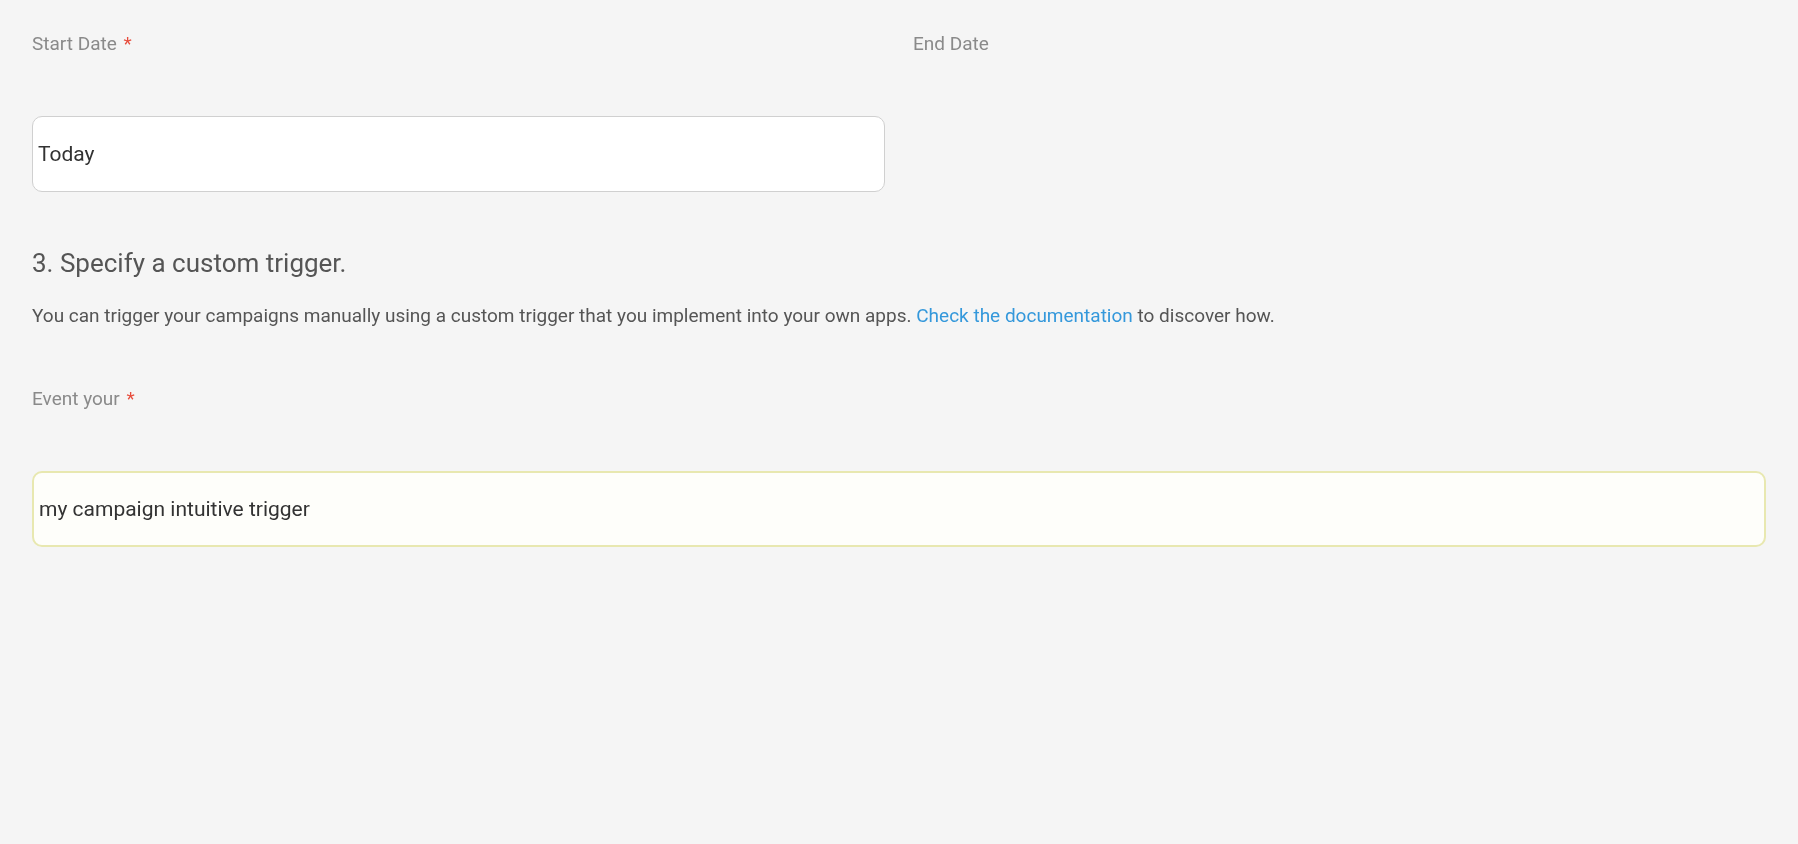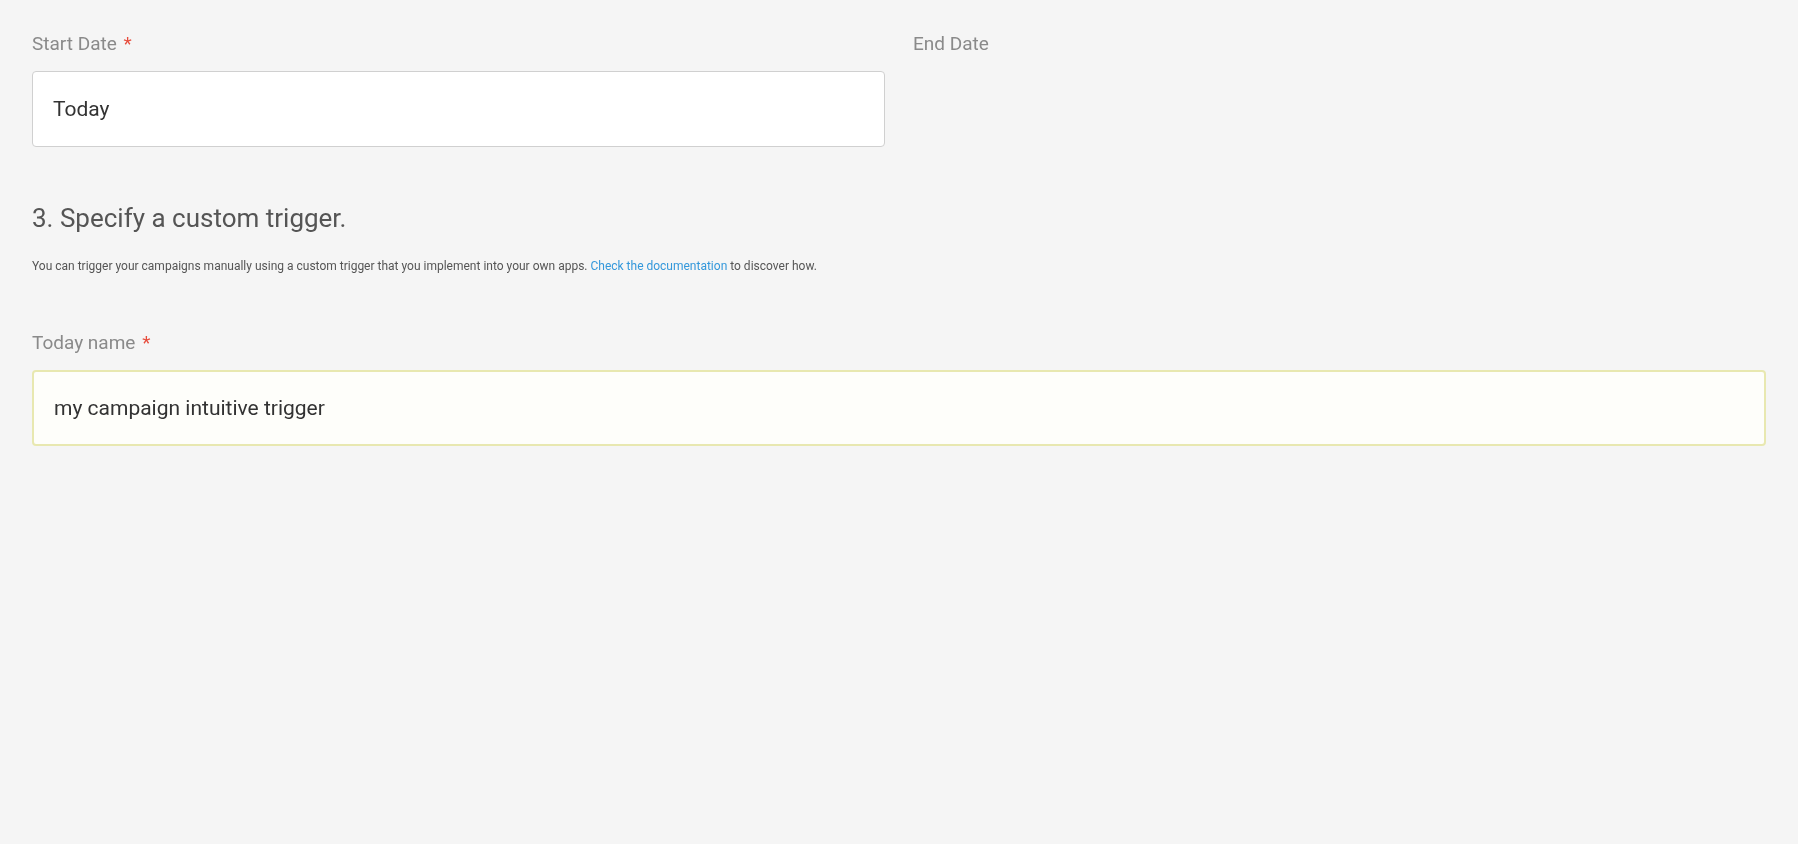--- a/index.html
+++ b/index.html
@@ -32,42 +32,43 @@
       margin-bottom: 16px;
       font-weight: 400;
     }
     .required {
       color: #e74c3c;
       margin-left: 2px;
     }
     .input-field {
       width: 100%;
       height: 76px;
-      padding: 0 20px;
+      padding: 0 5px;
       font-size: 21px;
       color: #333;
       background-color: #ffffff;
       border: 1px solid #d0d0d0;
-      border-radius: 4px;
+      border-radius: 10px;
       outline: none;
       font-family: inherit;
+      margin-top: 45px;
     }
     .input-field.highlighted {
       border: 2px solid #e8e8b0;
       background-color: #fefefa;
     }
     .section-heading {
       font-size: 26px;
       color: #555;
       font-weight: 400;
       margin-top: 56px;
       margin-bottom: 24px;
     }
     .description {
-      font-size: 12px;
+      font-size: 19px;
       color: #555;
       line-height: 1.5;
       margin-bottom: 56px;
     }
     .link {
       color: #3498db;
       text-decoration: none;
       cursor: pointer;
     }
   </style>
@@ -93,17 +94,17 @@
 </div>
 
 <h2 class="section-heading">3. Specify a custom trigger.</h2>
 
 <p class="description">
   <span>You can trigger your campaigns manually using a custom trigger that you implement into your own apps. </span><a class="link">Check the documentation</a><span> to discover how.</span>
 </p>
 
 <div class="form-group-full">
   <label class="label">
-    <span>Today name</span>
+    <span>Event your</span>
     <span class="required">*</span>
   </label>
   <input type="text" class="input-field highlighted" value="my campaign intuitive trigger" style="">
 </div>
 
 </body></html>

